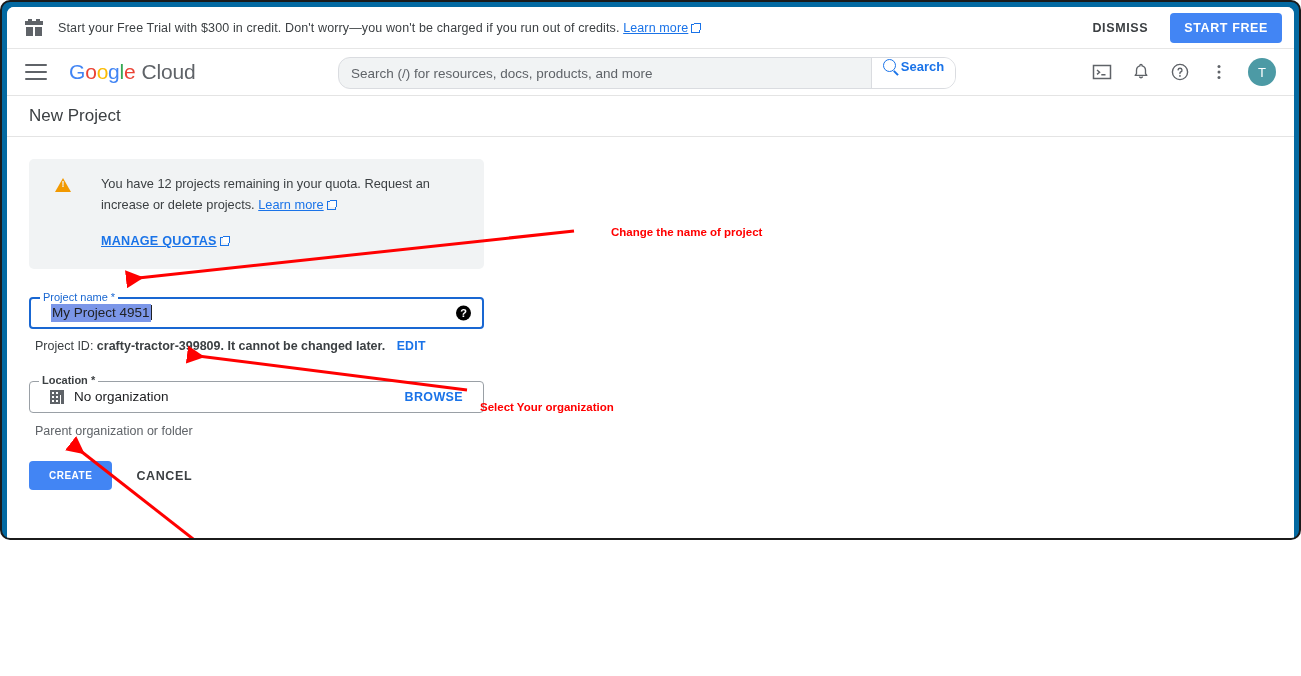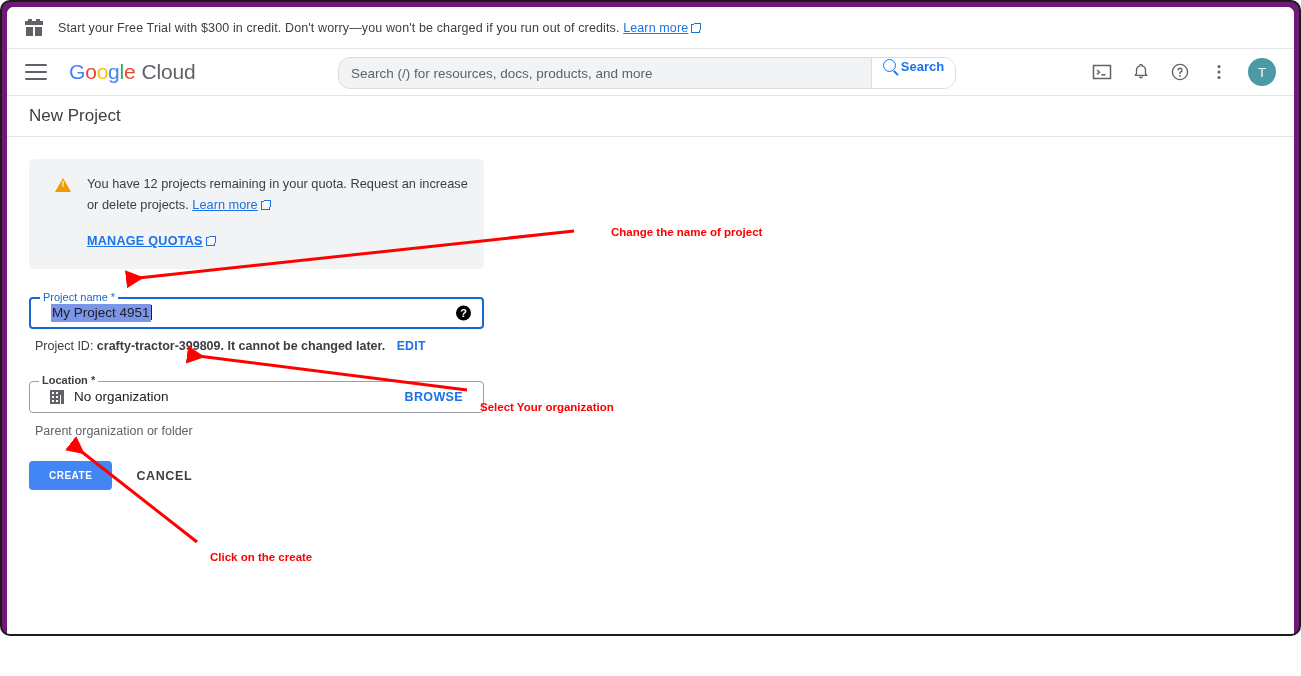--- a/index.html
+++ b/index.html
@@ -9,23 +9,23 @@
   }
   body {
     width: 1301px;
     height: 676px;
     font-family: "Liberation Sans", sans-serif;
     overflow: hidden;
   }
   .screen {
     position: relative;
     width: 1301px;
-    height: 636px;
-    box-sizing: border-box;
-    background: #701a75;
+    height: 540px;
+    box-sizing: border-box;
+    background: #0369a1;
     border: 2px solid #1b1b1b;
     border-radius: 10px;
     overflow: hidden;
   }
   .page {
     position: absolute;
     left: 5px;
     top: 5px;
     width: 1287px;
     height: 660px;
@@ -262,21 +262,21 @@
     position: relative;
     padding: 22px;
   }
   .quota-card {
     width: 455px;
     background: #f1f3f4;
     border-radius: 5px;
     padding: 15px 16px 17px 16px;
     box-sizing: border-box;
     display: flex;
-    gap: 16px;
+    gap: 30px;
   }
   .warn-tri {
     width: 0; height: 0;
     border-left: 8px solid transparent;
     border-right: 8px solid transparent;
     border-bottom: 14px solid #f29900;
     position: relative;
     flex: 0 0 auto;
     margin-top: 4px;
     margin-left: 10px;
@@ -482,20 +482,24 @@
       <div class="gift-icon">
         <div class="knob-l"></div>
           <div class="knob-r"></div>
         <div class="lid"></div>
           <div class="body-l"></div>
           <div class="body-r"></div>
       </div>
       <div class="promo-text">
         <span>Start your Free Trial with $300 in credit. Don't worry—you won't be charged if you run out of credits.</span>
         <span class="promo-link"><span>Learn more</span><span class="ext-ico"></span></span>
+      </div>
+      <div class="promo-right">
+        <button class="dismiss-btn">DISMISS</button>
+        <button class="startfree-btn">START FREE</button>
       </div>
     </div>
 
     <div class="header">
       <div class="hamburger">
         <span></span>
           <span></span>
           <span></span>
       </div>
       <div class="brand">

